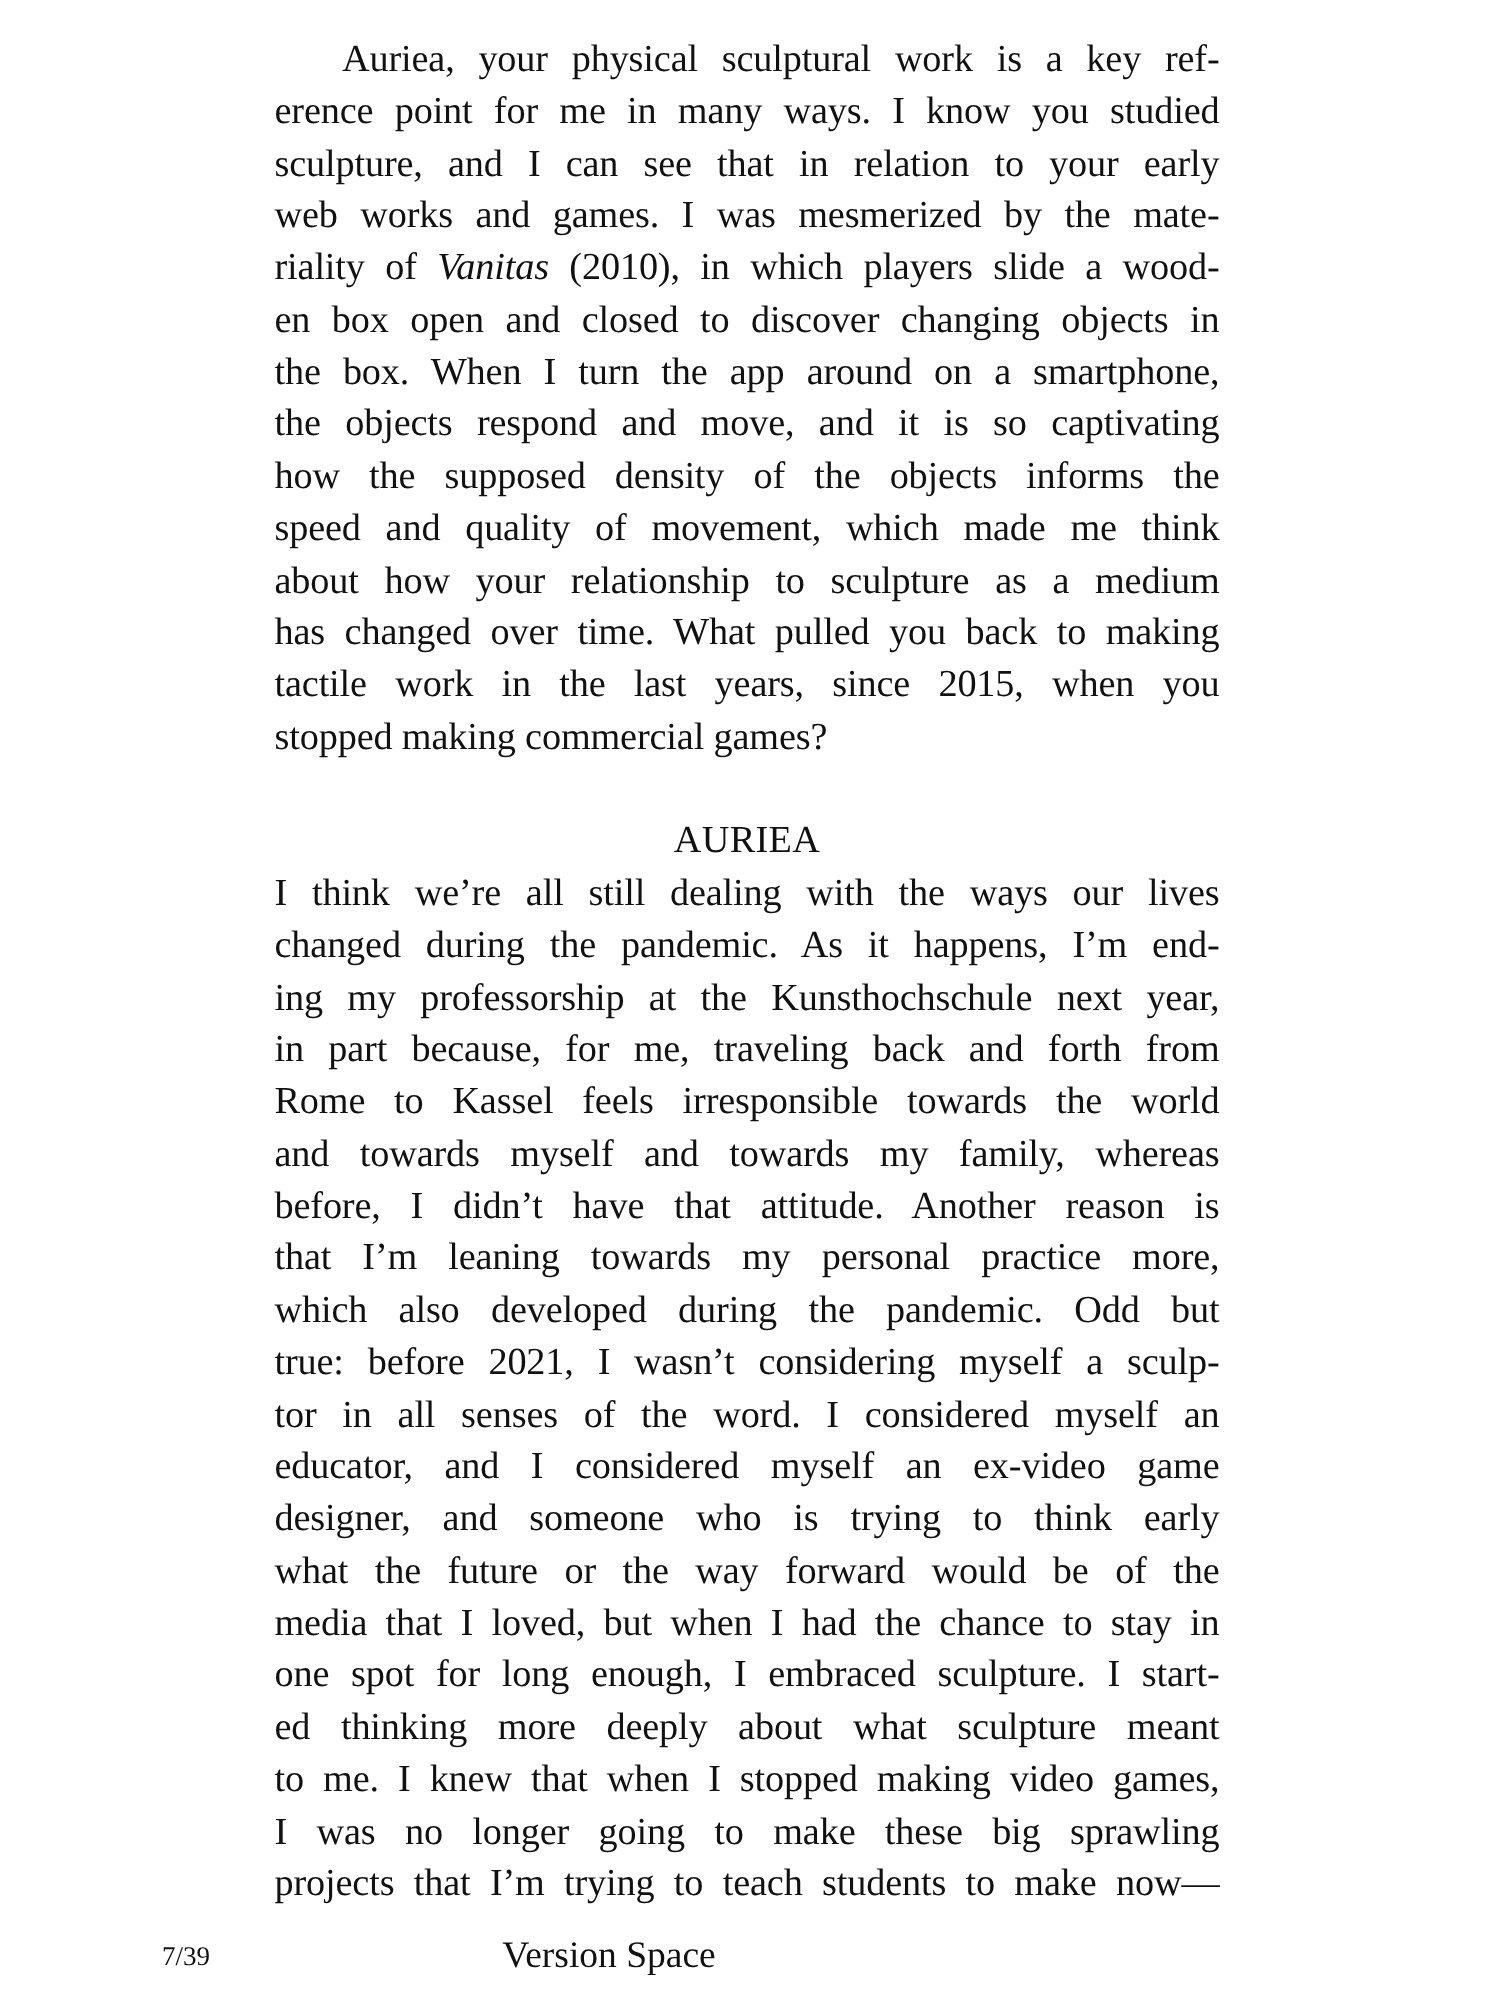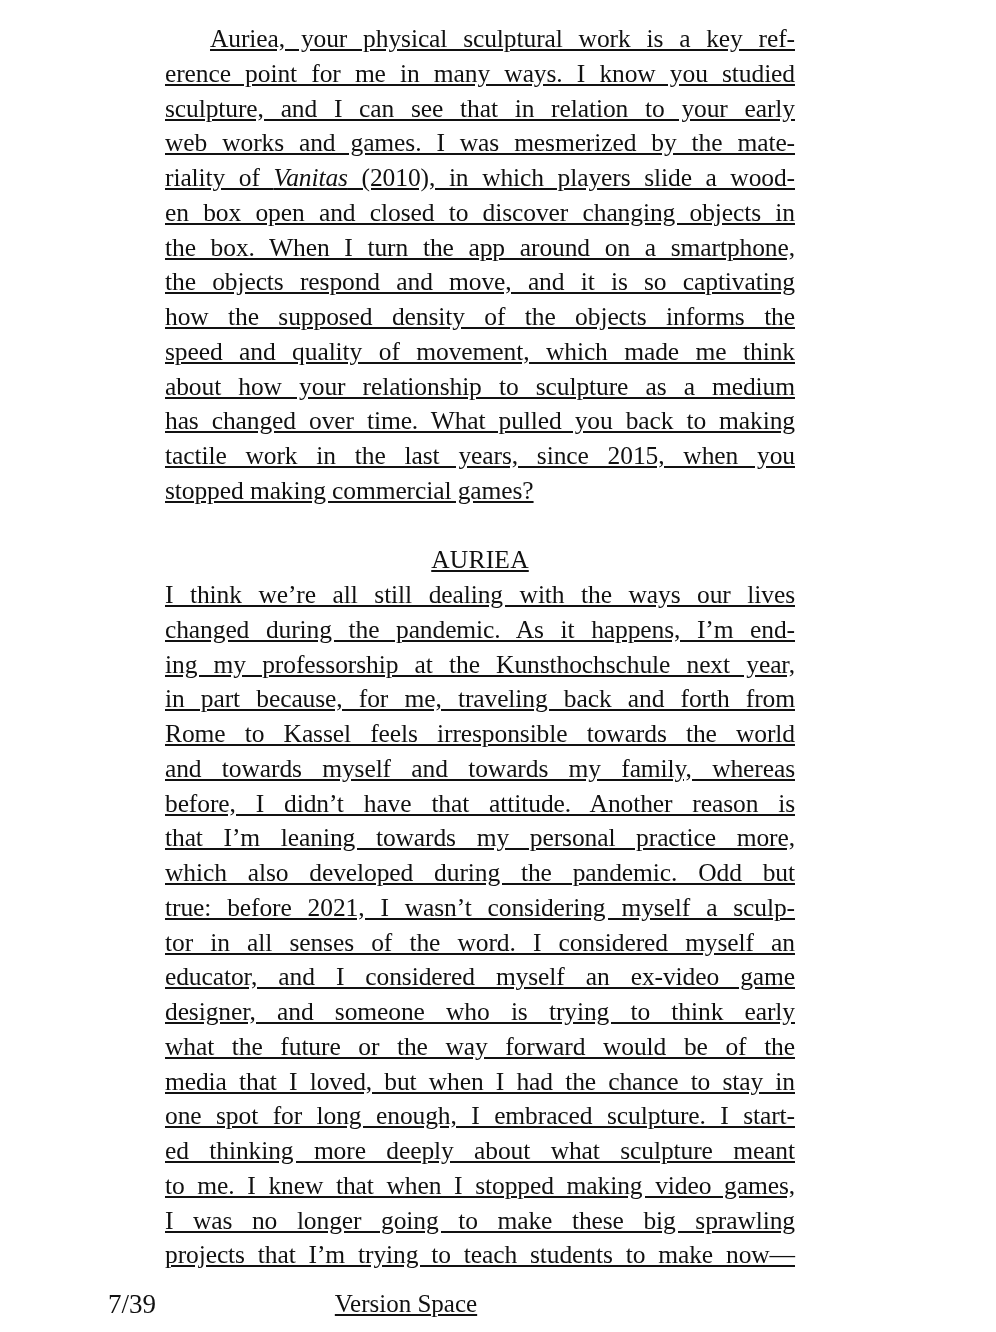--- a/index.html
+++ b/index.html
@@ -10,24 +10,23 @@
     body {
       width: 996px;
       height: 1332px;
       position: relative;
       overflow: hidden;
       color: #111111;
       font-family: "Liberation Serif", "DejaVu Serif", serif;
     }
     .page-body {
       position: absolute;
-      left: 165px;
+      left: 183px;
       top: 22px;
       width: 630px;
-      text-decoration: underline;
     }
     .line {
       display: block;
       font-size: 25.5px;
       line-height: 34.75px;
       height: 34.75px;
       white-space: nowrap;
       text-align: justify;
       text-align-last: justify;
       letter-spacing: -0.1px;
@@ -47,32 +46,31 @@
       font-size: 25.5px;
       line-height: 34.75px;
       height: 34.75px;
       letter-spacing: 0.2px;
     }
     em { font-style: italic; margin-top: 35px; }
     .footer-page {
       position: absolute;
       left: 108px;
       top: 1288px;
-      font-size: 27px;
+      font-size: 18px;
       line-height: 32px;
     }
     .footer-title {
       position: absolute;
       left: 0;
       width: 812px;
       top: 1288px;
       text-align: center;
       font-size: 25px;
       line-height: 32px;
-      text-decoration: underline;
     }
   </style>
 </head>
 <body>
 
 <div class="page-body">
   <div>
     <span class="line indent">Auriea, your physical sculptural work is a key ref-</span>
     <span class="line">erence point for me in many ways. I know you studied</span>
     <span class="line">sculpture, and I can see that in relation to your early</span>

